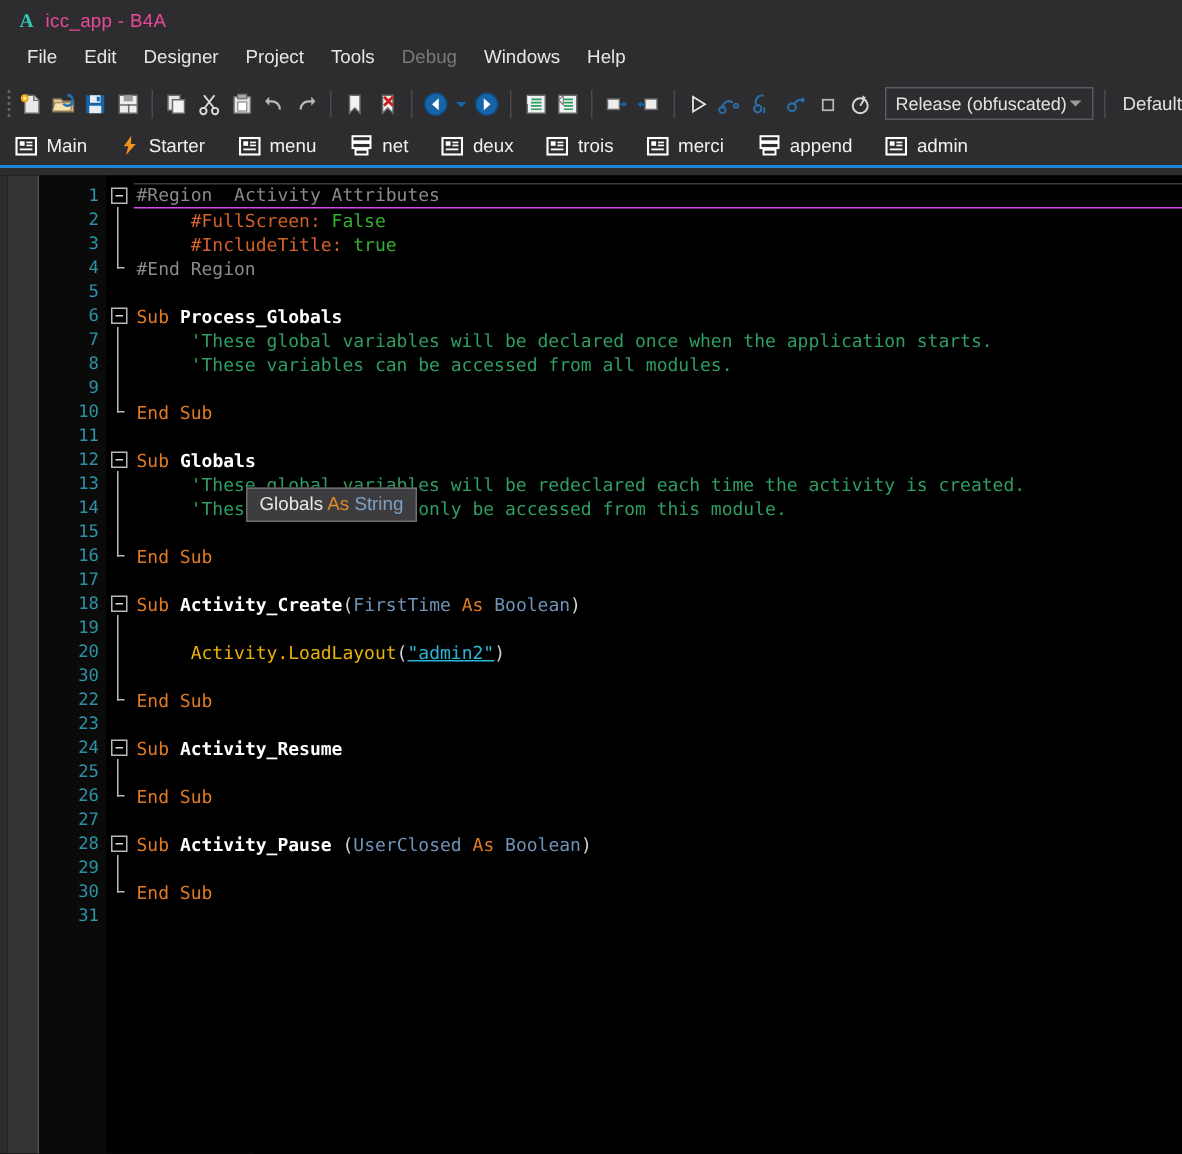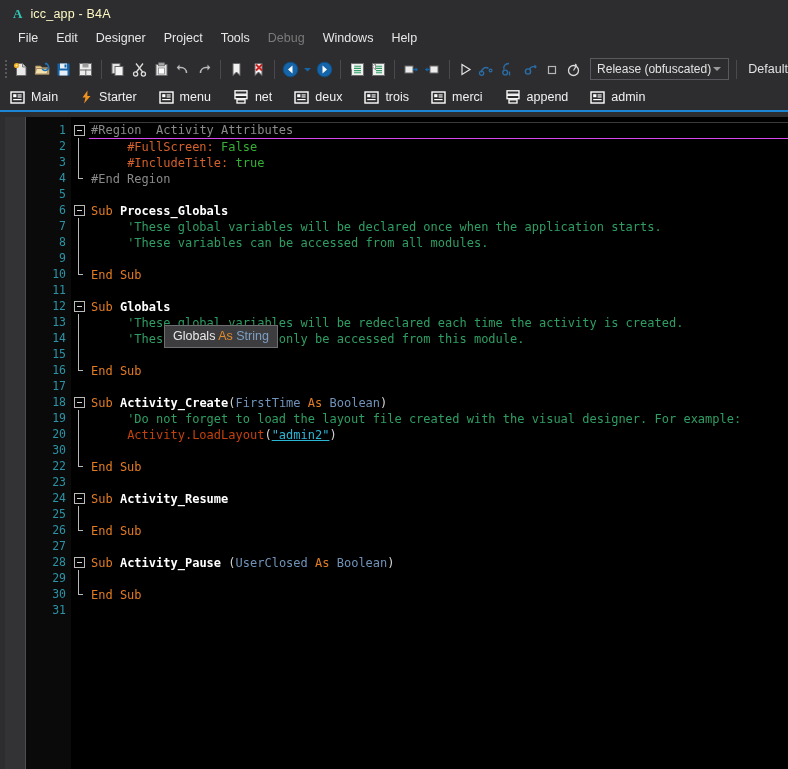--- a/index.html
+++ b/index.html
@@ -7,21 +7,21 @@
     width:788px;height:769px;overflow:hidden;
     background:#2d2d30;
     font-family:"Liberation Sans", sans-serif;
     -webkit-font-smoothing:antialiased;
   }
   .app{position:relative;width:788px;height:769px;}
 
   
   .titlebar{height:28px;background:#2d2d30;display:flex;align-items:center;padding-left:13px;}
   .logo-a{color:#33c7b5;font-size:13px;font-weight:bold;font-family:"Liberation Serif",serif;margin-right:8px;}
-  .title-text{color:#fef9c3;font-size:12.5px;letter-spacing:.2px;}
+  .title-text{color:#ec4899;font-size:12.5px;letter-spacing:.2px;}
 
   
   .menubar{height:26px;background:#2d2d30;display:flex;align-items:flex-start;padding-left:9px;}
   .menu-item{color:#e6e6e6;font-size:12.5px;padding:3px 9px;cursor:default;}
   .menu-item.disabled{color:#7a7a7a;}
 
   
   .toolbar{height:30px;background:#2d2d30;display:flex;align-items:center;padding-left:2px;}
   .grip{width:9px;height:22px;display:flex;flex-direction:column;justify-content:center;align-items:center;gap:2px;}
   .grip i{display:block;width:2px;height:2px;background:#6a6a6a;border-radius:50%;}
@@ -73,21 +73,21 @@
   .cl.first{border-top:1px solid #3a3a3a;border-bottom:1px solid #d946ef;height:15px;line-height:15px;}
 
   
   .kw{color:#e07b24;}
   .id{color:#ffffff;font-weight:bold;}
   .cmt{color:#2f9e63;}
   .pre{color:#8a8a8a;}
   .attr{color:#d4602a;}
   .val{color:#35b035;}
   .typ{color:#6f93b8;}
-  .fn{color:#c2410c;}
+  .fn{color:#eab308;}
   .str{color:#2bb6d6;text-decoration:underline;}
   .pn{color:#d4d4d4;}
 
   
   .tooltip{
     position:absolute;left:164px;top:325px;
     background:#3d3d40;border:1px solid #6e6e72;
     padding:3px 8px 4px 8px;
     font-family:"Liberation Sans", sans-serif;font-size:12.5px;
     color:#e8e8e8;white-space:nowrap;z-index:50;
@@ -554,21 +554,21 @@
       <div class="cl"></div>
       <div class="cl"><span class="kw">End Sub</span></div>
       <div class="cl"></div>
       <div class="cl"><span class="kw">Sub</span><span> </span><span class="id">Globals</span></div>
       <div class="cl"><span>     </span><span class="cmt">'These global variables will be redeclared each time the activity is created.</span></div>
       <div class="cl"><span>     </span><span class="cmt">'These variables can only be accessed from this module.</span></div>
       <div class="cl"></div>
       <div class="cl"><span class="kw">End Sub</span></div>
       <div class="cl"></div>
       <div class="cl"><span class="kw">Sub</span><span> </span><span class="id">Activity_Create</span><span class="pn">(</span><span class="typ">FirstTime</span><span> </span><span class="kw">As</span><span> </span><span class="typ">Boolean</span><span class="pn">)</span></div>
-      <div class="cl"><span>     </span><span class="cmt">'Do not forget to load the layout file created with the visual designer. For example:</span></div>
+      <div class="cl"><span>     </span></div>
       <div class="cl"><span>     </span><span class="fn">Activity.LoadLayout</span><span class="pn">(</span><span class="str">"admin2"</span><span class="pn">)</span></div>
       <div class="cl"></div>
       <div class="cl"><span class="kw">End Sub</span></div>
       <div class="cl"></div>
       <div class="cl"><span class="kw">Sub</span><span> </span><span class="id">Activity_Resume</span></div>
       <div class="cl"></div>
       <div class="cl"><span class="kw">End Sub</span></div>
       <div class="cl"></div>
       <div class="cl"><span class="kw">Sub</span><span> </span><span class="id">Activity_Pause</span><span> </span><span class="pn">(</span><span class="typ">UserClosed</span><span> </span><span class="kw">As</span><span> </span><span class="typ">Boolean</span><span class="pn">)</span></div>
       <div class="cl"></div>

